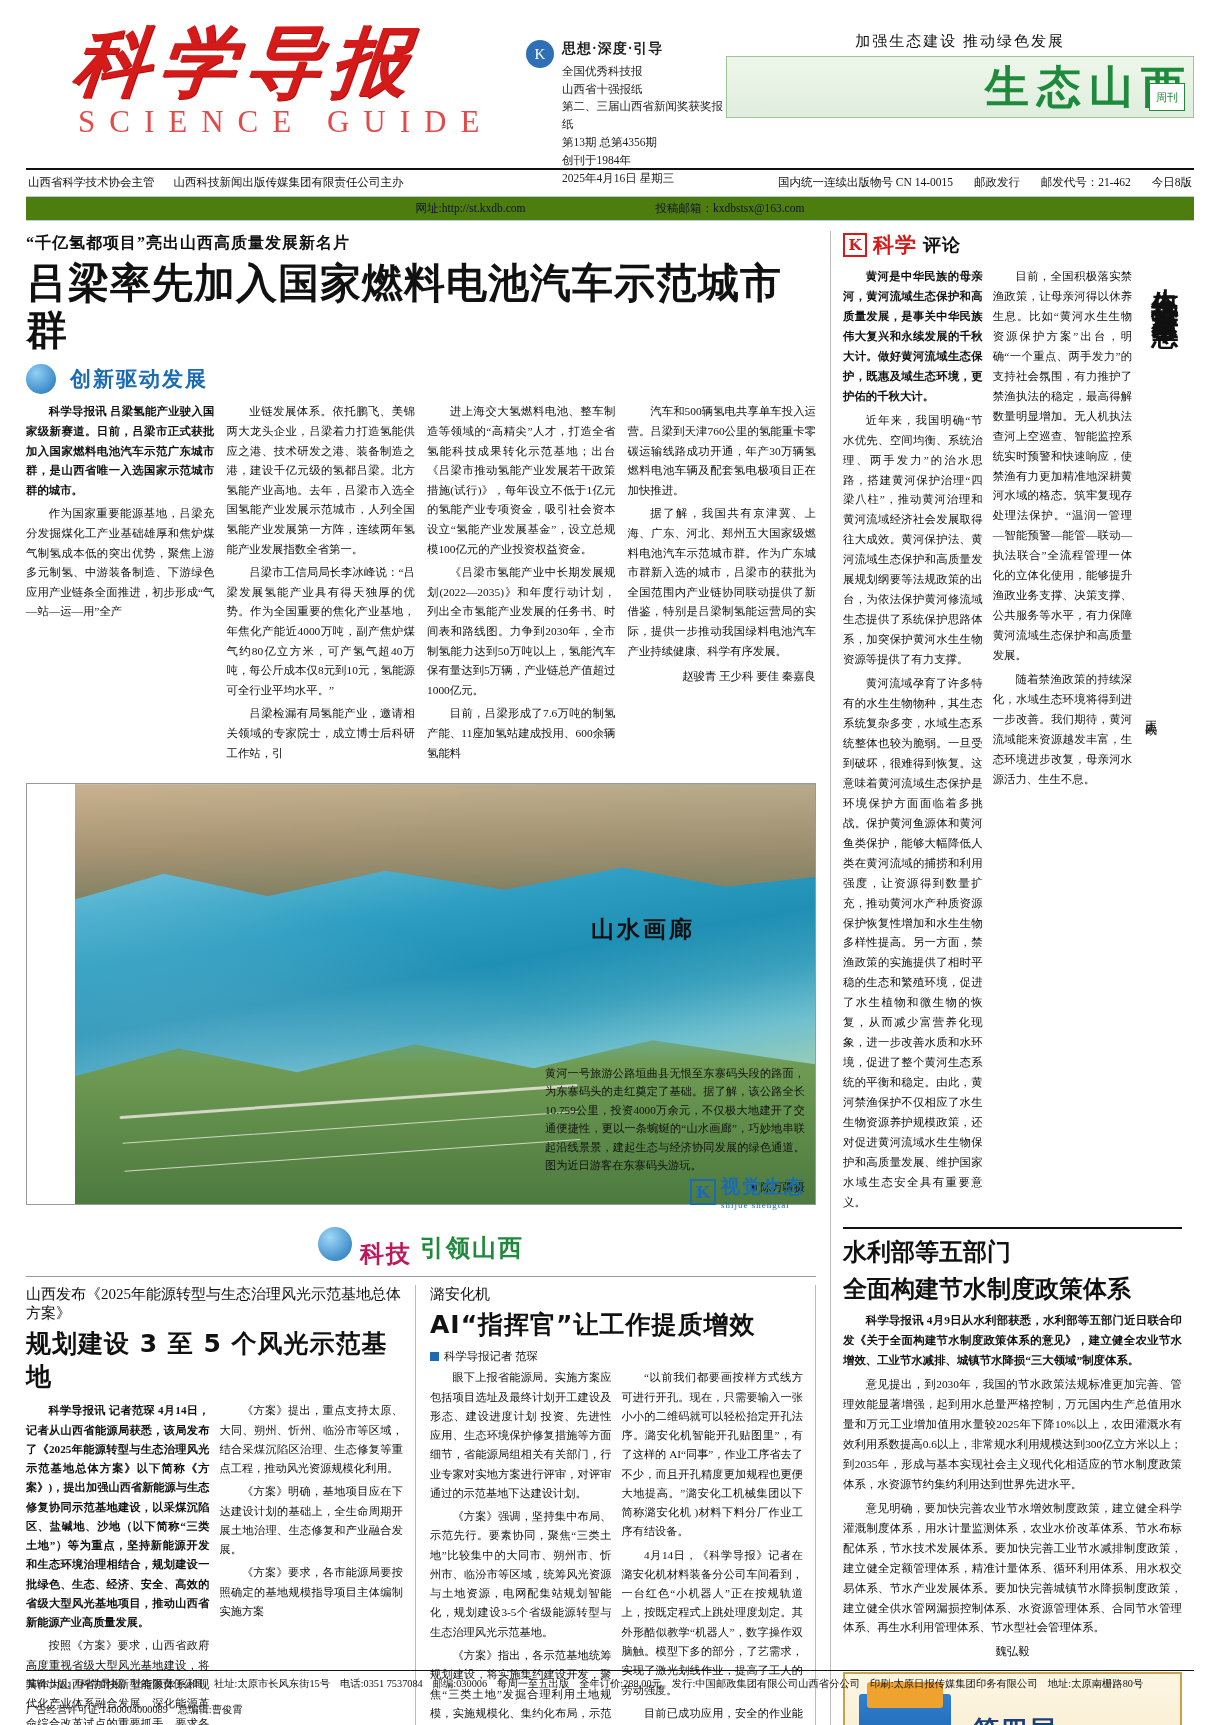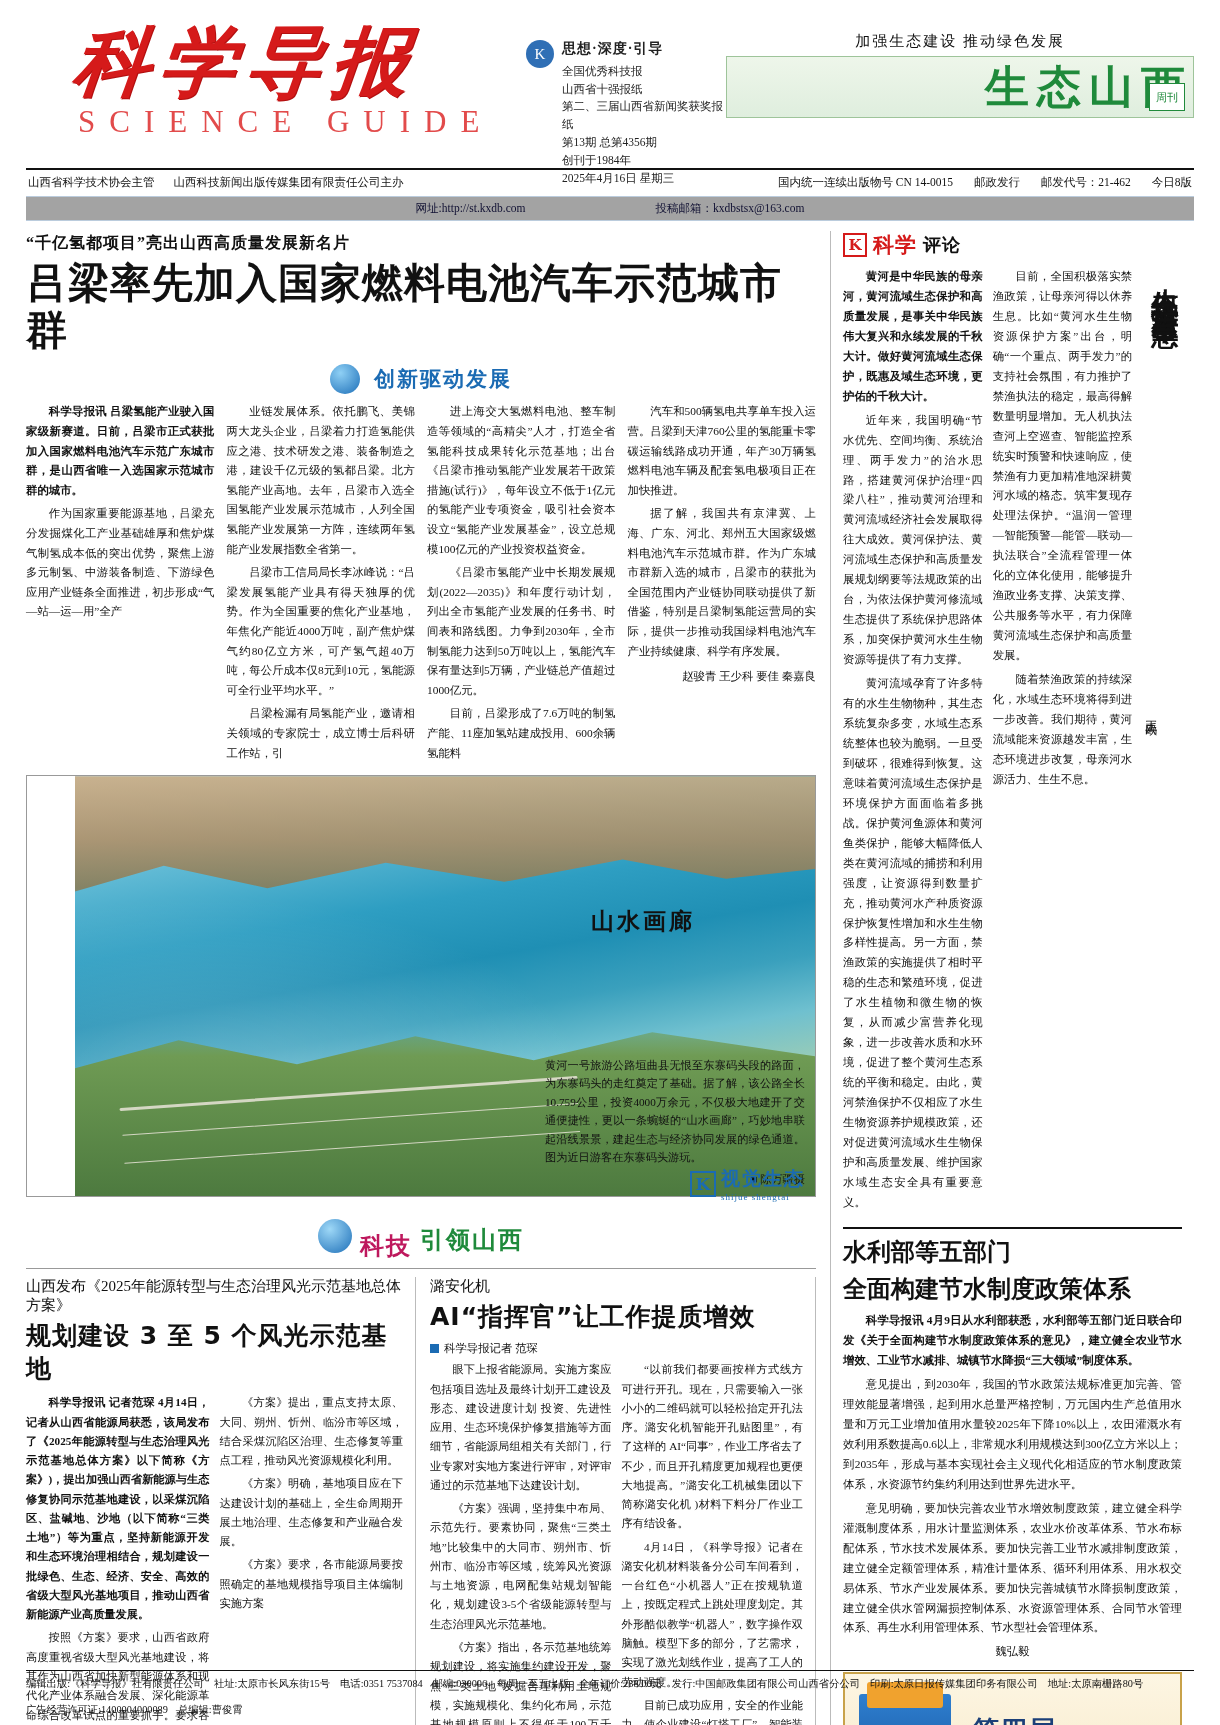--- a/index.html
+++ b/index.html
@@ -57,54 +57,54 @@
     font-size:11px; display:flex; align-items:center; justify-content:center; line-height:1.1;
     background:#fff;
   }
 
   
   .rule-thick { border-top:2.5px solid #111; margin-top:6px; }
   .info-row { display:flex; justify-content:space-between; font-size:11.5px; padding:5px 2px 6px; }
   .info-row .left span { margin-right:16px;margin-top:48px; }
   .info-row .right span { margin-left:18px; }
   .url-bar {
-    background:#a3a3a3; border-top:1px solid #bcd; border-bottom:1px solid #bcd;
+    background:#4d7c0f; border-top:1px solid #bcd; border-bottom:1px solid #bcd;
     font-size:11.5px; display:flex; justify-content:center; gap:130px; padding:4px 0;
     color:#113;
   }
 
   
   .content { display:flex; gap:14px; margin-top:10px; }
   .col-left { width:790px; }
   .col-right { width:352px; border-left:1px solid #bbb; padding-left:12px; }
 
   .kicker { font-size:16px; font-weight:700; letter-spacing:1px; margin:2px 0 6px; }
   .headline {
     font-family:"DejaVu Sans", sans-serif;
     font-size:41px; font-weight:700; letter-spacing:1px; line-height:1.15;
     margin:2px 0 10px;
   }
-  .section-flag { display:flex; align-items:center; gap:14px; margin:4px 0 8px;justify-content:center; }
+  .section-flag { display:flex; align-items:center; gap:14px; margin:4px 0 8px; }
   .flag-ball {
     width:30px;height:30px;border-radius:50%;
     background:radial-gradient(circle at 35% 30%,#8fd0f5,#1d6fb8);
     flex:0 0 auto;
   }
   .flag-text {
     font-family:"DejaVu Serif", serif;
     font-size:21px; font-weight:700; color:#1b6bb3; letter-spacing:2px;
   }
 
   .cols4 { display:flex; gap:12px; font-size:11.4px; line-height:1.72; text-align:justify; }
   .cols4 > div { flex:1; }
   .cols4 p { margin:0 0 4px; text-indent:2em; }
   .lead { font-weight:700; }
   .byline { text-align:right; font-size:11.4px; margin-top:6px; }
 
-  .photo-wrap { margin-top:8px; border:1px solid #999; position:relative;padding-left:48px; }
+  .photo-wrap { margin-top:16px; border:1px solid #999; position:relative;padding-left:48px; }
   .photo {
     height:420px; width:100%;
     background:
       radial-gradient(ellipse at 18% 78%, rgba(255,255,255,.25), transparent 45%),
       linear-gradient(170deg,#bfe3ef 0%, #9fd6e8 8%, #5fb9d4 20%, #2e9ec2 34%, #1f8fb4 46%, #3aa0bd 56%, #6fc0cf 66%, #9ccdb5 76%, #7fb07a 86%, #5d8f58 100%);
       position:relative; overflow:hidden;
   }
   .photo .ridge {
     position:absolute; left:0; top:0; width:100%; height:160px;
     background:linear-gradient(180deg,#caa97e 0%, #b08c61 40%, #8c7a52 70%, rgba(140,122,82,0) 100%);

